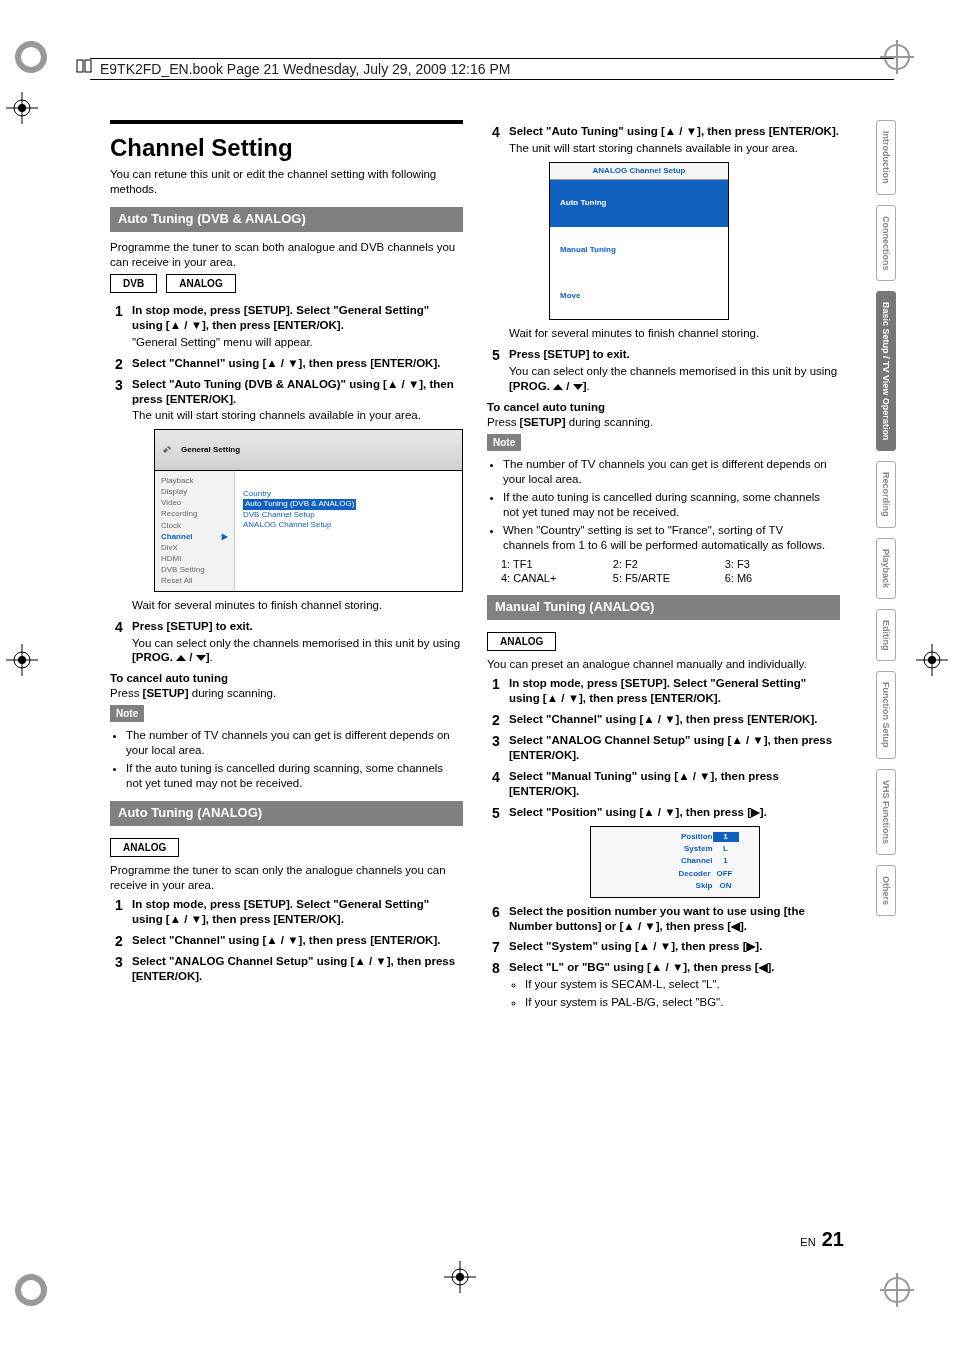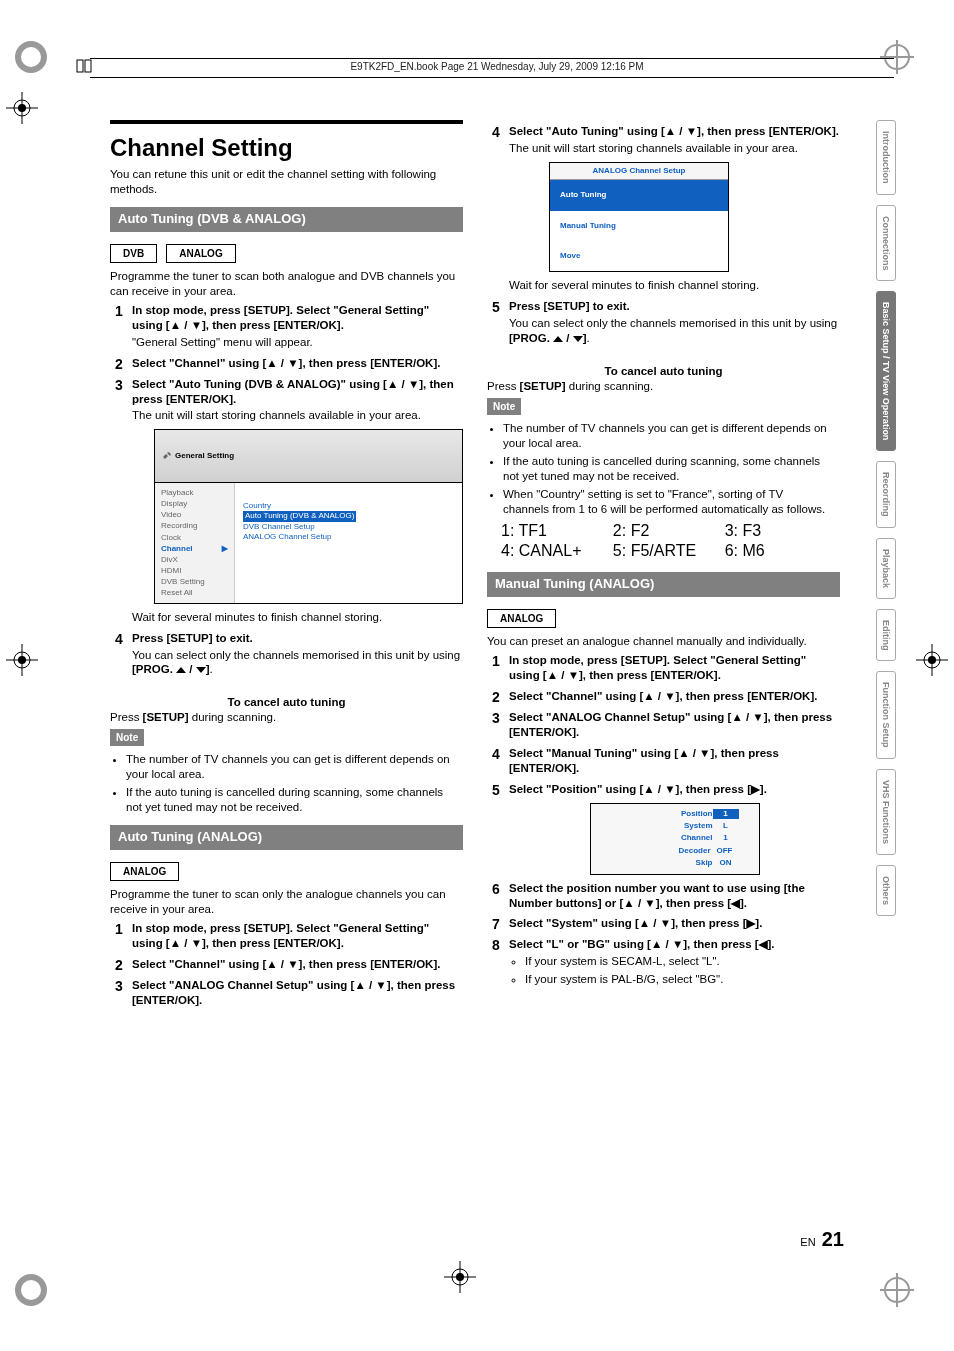--- a/index.html
+++ b/index.html
@@ -13,24 +13,23 @@
     height: 1351px;
     position: relative;
   }
   .top-header {
     position: absolute;
     top: 58px;
     left: 90px;
     right: 60px;
     border-top: 0.5px solid #000;
     border-bottom: 0.5px solid #000;
-    font-size: 10px;
+    font-size: 14px;
     padding: 2px 0 2px 10px;
     color: #222;
-    text-align: center;
   }
   .content {
     position: absolute;
     top: 120px;
     left: 110px;
     width: 730px;
     display: flex;
     gap: 24px;
   }
   .col { width: 50%; font-size: 11.5px; line-height: 1.3; }
@@ -93,56 +92,56 @@
   ul.bullets li { margin-bottom: 3px; }
   .osd-box {
     border: 1px solid #000;
     font-size: 8px;
     margin: 6px 0 6px 22px;
     background: #fff;
   }
   .osd-title {
     background: linear-gradient(#e8e8e8,#d0d0d0);
     border-bottom: 1px solid #000;
-    padding: 19px 6px;
-    font-weight: bold;
-    display:flex; align-items:center; gap:4px;
+    padding: 13px 6px;
+    font-weight: bold;
+    display:flex; align-items:center; gap:10px;
   }
   .osd-body { display:flex; }
   .osd-side { width: 80px; background:#f2f2f2; border-right:1px solid #ccc; padding:4px 6px; color:#666; line-height:1.4;}
   .osd-side .sel { color:#1060c0; font-weight:bold; }
   .osd-main { padding:18px 8px; color:#1060c0; font-weight:normal; }
   .osd-main .sel { background:#1060c0; color:#fff; padding:0 2px; display:inline-block; }
 
   .osd-simple {
     border:1px solid #000;
     margin: 6px auto 6px 40px;
     width: 180px;
     font-size: 8px;
   }
   .osd-simple-title {
     text-align:center; font-weight:bold; padding:3px 0; color:#1060c0;
     border-bottom:1px solid #999;
     background:#f6f6f6;
   }
-  .osd-simple-row { padding:10px 10px; color:#1060c0; font-weight:bold;}
+  .osd-simple-row { padding:18px 10px; color:#1060c0; font-weight:bold;}
   .osd-simple-row.sel { background:#1060c0; color:#fff;}
 
   .small-table {
     border: none;
     background:#f7f7f7;
     font-size:8px;
     margin:6px auto;
     width: 170px;
   }
   .small-table-row { display:flex; justify-content:flex-end; padding:1px 20px; color:#1060c0; font-weight:bold;}
   .small-table-row .val { color:#fff; background:#1060c0; padding:0 6px; min-width:26px; text-align:center;}
   .small-table-row .val.plain { background:transparent; color:#1060c0;}
 
-  .french-grid { display:flex; flex-wrap:wrap; margin:2px 0 2px 14px; font-size:16px;}
+  .french-grid { display:flex; flex-wrap:wrap; margin:2px 0 2px 14px; font-size:11px;}
   .french-grid div { width: 33%; }
 
   .side-tabs {
     position:absolute;
     right: 48px;
     top: 120px;
     width: 30px;
   }
   .tab {
     writing-mode: vertical-rl;
@@ -169,21 +168,21 @@
     font-size: 11px;
   }
   .footer-page .num { font-size: 20px; font-weight:bold;margin-top:44px; }
   .chevron-up, .chevron-down {
     display:inline-block; width:10px; height:6px; position:relative; vertical-align:middle;
   }
   .chevron-up::before { content:''; position:absolute; left:0; width:0;height:0;
     border-left:5px solid transparent; border-right:5px solid transparent; border-bottom:6px solid #000;}
   .chevron-down::before { content:''; position:absolute; left:0; width:0;height:0;
     border-left:5px solid transparent; border-right:5px solid transparent; border-top:6px solid #000;}
-  .sub-heading { font-weight:bold; margin-top:18px;text-align:center; }
+  .sub-heading { font-weight:bold; margin-top:6px; }
   .indent-small { padding-left: 12px; }
   .reg-crosshair {
     position:absolute;
     width:34px; height:34px;
   }
   .reg-crosshair svg { display:block; }
   .printer-circle { position:absolute; }
 </style>
 </head>
 <body>
@@ -269,25 +268,25 @@
 
 <div class="content">
 
   <div class="col">
     <div class="top-rule"></div>
     <h1 class="big-heading">Channel Setting</h1>
     <div>You can retune this unit or edit the channel setting with following methods.</div>
 
     
     <div class="section-head">Auto Tuning (DVB &amp; ANALOG)</div>
+    <div>Programme the tuner to scan both analogue and DVB channels you can receive in your area.</div>
     <div>
       <span class="tag-box">DVB</span>
       <span class="tag-box">ANALOG</span>
     </div>
-    <div>Programme the tuner to scan both analogue and DVB channels you can receive in your area.</div>
     <ol class="steps">
       <li><span class="step-title">In stop mode, press [SETUP]. Select "General Setting" using [▲ / ▼], then press [ENTER/OK].</span>
         <span class="step-body">"General Setting" menu will appear.</span></li>
       <li><span class="step-title">Select "Channel" using [▲ / ▼], then press [ENTER/OK].</span></li>
       <li><span class="step-title">Select "Auto Tuning (DVB &amp; ANALOG)" using [▲ / ▼], then press [ENTER/OK].</span>
         <span class="step-body">The unit will start storing channels available in your area.</span>
 
         
         <div class="osd-box">
           <div class="osd-title">

